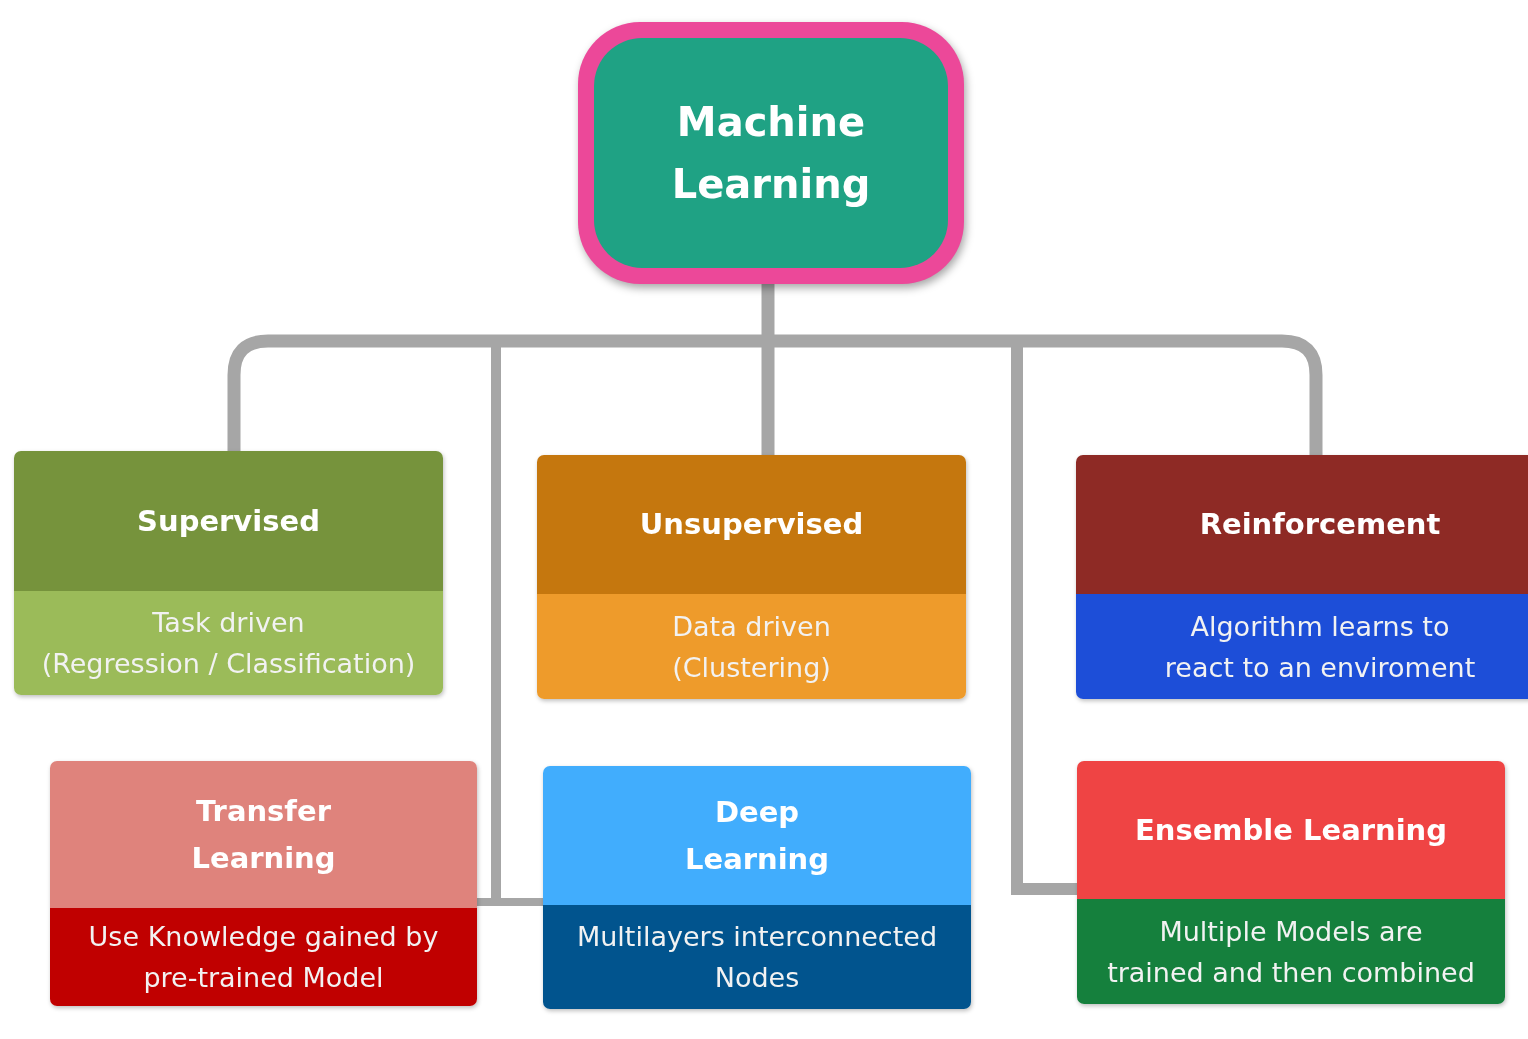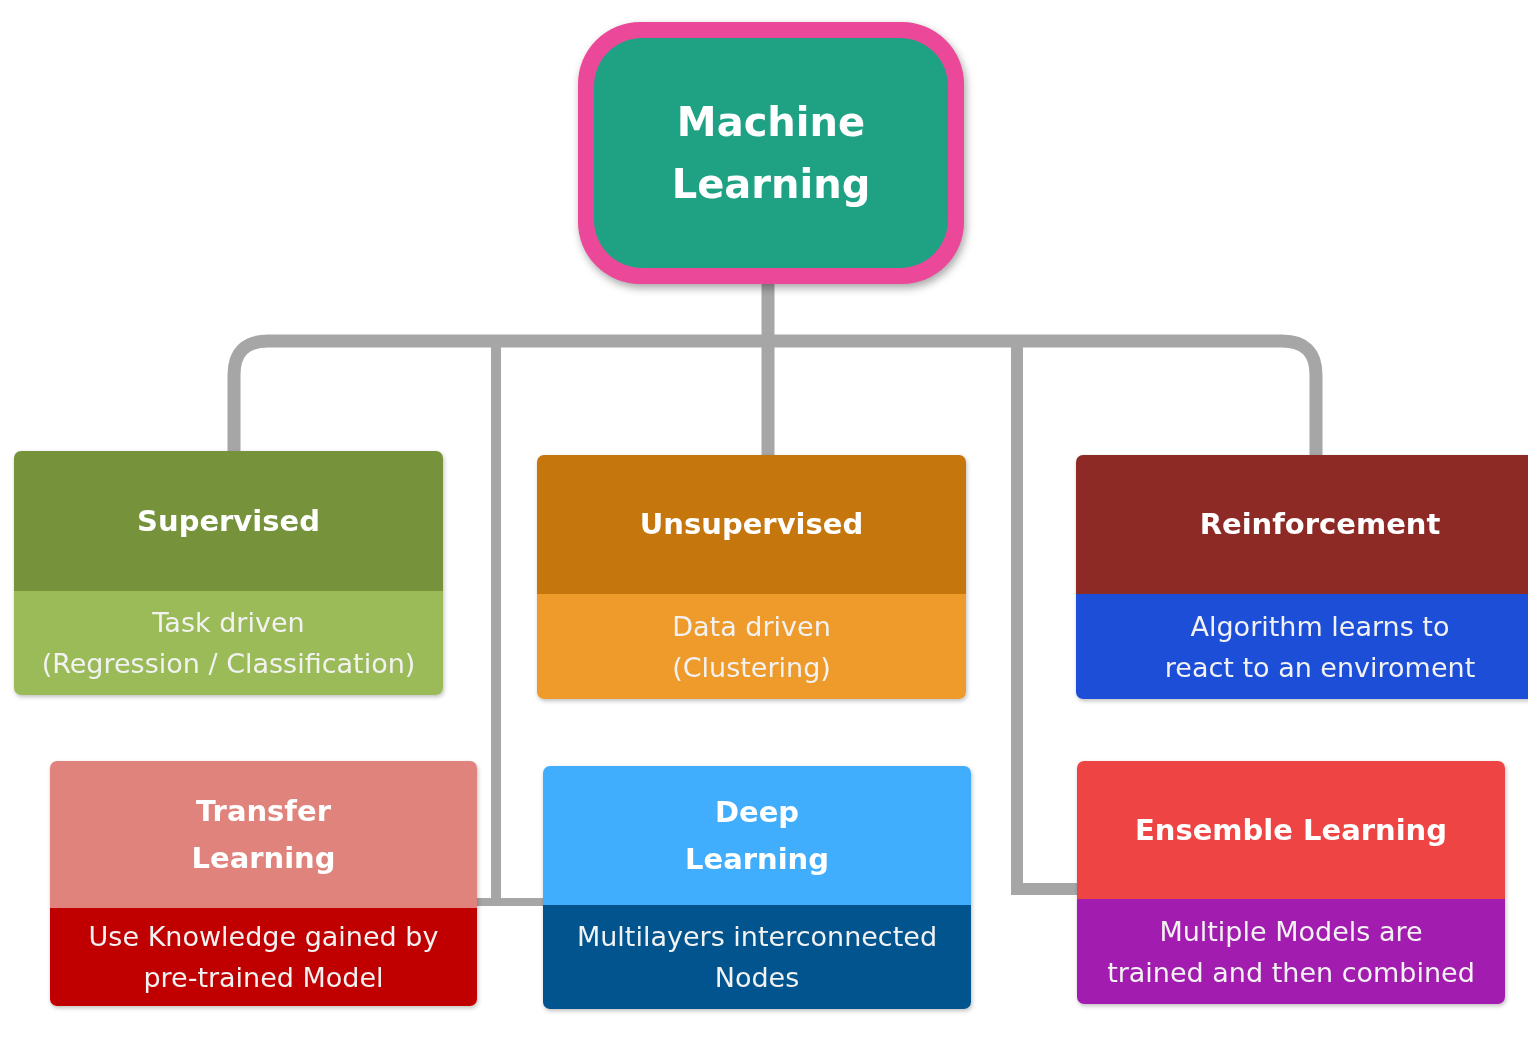--- a/index.html
+++ b/index.html
@@ -44,21 +44,21 @@
   #n-transfer { left: 36px; top: 761px; width: 427px; height: 245px; margin-left: 14px; }
   #n-transfer .head { height: 147px; background: #df837c; }
   #n-transfer .body { top: 147px; background: #c00000; }
 
   #n-deep { left: 543px; top: 766px; width: 428px; height: 243px; }
   #n-deep .head { height: 139px; background: #41adfd; }
   #n-deep .body { top: 139px; background: #01548e; }
 
   #n-ensemble { left: 1077px; top: 761px; width: 428px; height: 243px; }
   #n-ensemble .head { height: 138px; background: #ef4444; }
-  #n-ensemble .body { top: 138px; background: #a21caf; }
+  #n-ensemble .body { top: 138px; background: #15803d; }
 </style>
 </head>
 <body>
 
 <svg class="connectors" width="1528" height="1039">
   <g fill="none" stroke="#a6a6a6" stroke-width="13">
 
     <line x1="768" y1="284" x2="768" y2="341"></line>
 
     <path d="M234 451 L234 375 Q234 341 268 341 L1282 341 Q1316 341 1316 375 L1316 455"></path>

